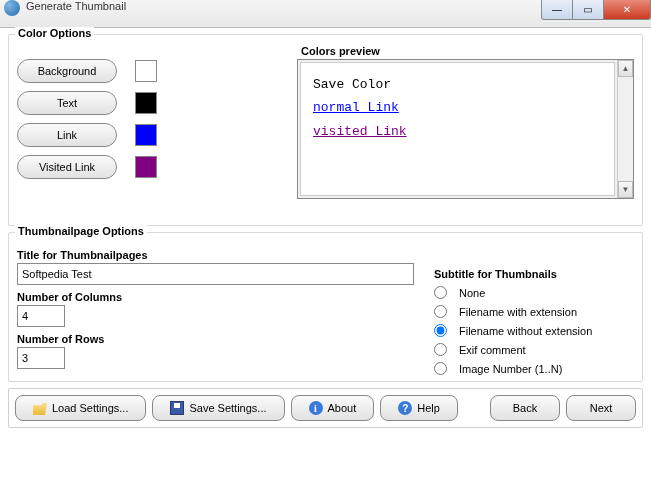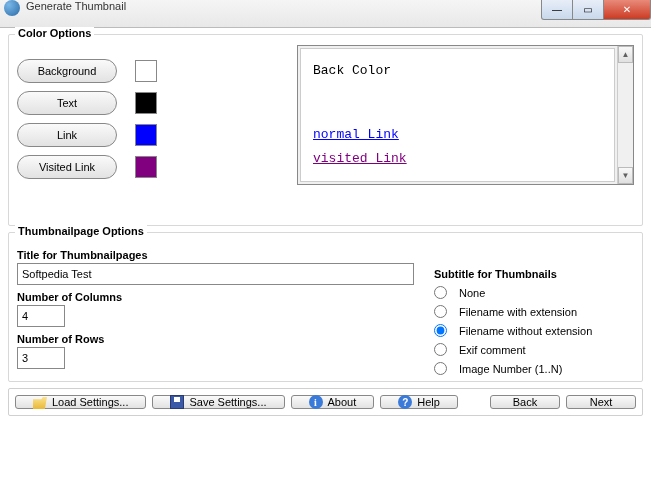--- a/index.html
+++ b/index.html
@@ -24,38 +24,38 @@
 .color-options { display: flex; gap: 0; height: 180px; }
 .color-left { width: 280px; }
 .color-row { display: flex; align-items: center; margin-bottom: 8px; }
 .color-btn { width: 100px; height: 24px; background: linear-gradient(#fafafa, #e2e2e2); border: 1px solid #888; border-radius: 12px; font-size: 11px; cursor: pointer; }
 .swatch { width: 22px; height: 22px; border: 1px solid #888; margin-left: 18px; }
 
 .preview-wrap { flex: 1; position: relative; padding-top: 0; }
 .preview-label { font-weight: bold; margin-bottom: 2px; display: block; font-size: 11px; padding-left: 4px; }
 .preview-box { border: 1px solid #888; border-right: none; height: 140px; display: flex; background: #f0f0f0; }
 .preview-inner { flex: 1; background: #fff; margin: 2px; border: 1px solid #ccc; padding: 10px 12px; font-family: "Courier New", monospace; font-size: 13px; line-height: 1.8; }
-.preview-link { color: #0000ff; text-decoration: underline; display: block; margin-top: 41px; }
+.preview-link { color: #0000ff; text-decoration: underline; display: block; }
 .preview-vlink { color: #800080; text-decoration: underline; display: block; }
 .vscrollbar { width: 17px; background: #f0f0f0; border-left: 1px solid #ccc; display: flex; flex-direction: column; justify-content: space-between; border-right: 1px solid #888; }
 .sb-btn { height: 17px; background: linear-gradient(#f8f8f8,#e0e0e0); display: flex; align-items: center; justify-content: center; color: #606060; font-size: 8px; border: 1px solid #bbb; }
 
 .thumb-options { display: flex; gap: 20px; }
 .thumb-left { flex: 1; }
 .thumb-right { width: 200px; margin-top: 19px; }
 
 .field-label { font-weight: bold; display: block; margin: 6px 0 2px 0; font-size: 11px; }
 .text-input { width: 100%; height: 22px; border: 1px solid #888; padding: 2px 4px; font-size: 11px; }
 .text-input.small { width: 48px; }
 
 .radio-group label { display: flex; align-items: center; gap: 12px; margin: 6px 0; font-size: 11px; }
 .radio-group input[type=radio] { margin: 0; }
 
 .bottom-bar { border: 1px solid #d0d0d0; border-radius: 2px; padding: 6px; display: flex; align-items: center; gap: 6px; }
-.bbtn { height: 14px; padding: 0 17px; background: linear-gradient(#fafafa, #e2e2e2); border: 1px solid #888; border-radius: 3px; font-size: 11px; cursor: pointer; display: inline-flex; align-items: center; gap: 5px; }
+.bbtn { height: 26px; padding: 0 17px; background: linear-gradient(#fafafa, #e2e2e2); border: 1px solid #888; border-radius: 8px; font-size: 11px; cursor: pointer; display: inline-flex; align-items: center; gap: 5px; }
 .spacer { flex: 1; }
 .ico { width: 14px; height: 14px; display: inline-block; }
 .ico-open { background: linear-gradient(#ffe89a,#e8b838); clip-path: polygon(0 30%, 60% 30%, 70% 15%, 100% 15%, 85% 100%, 0 100%); }
 .ico-save { background: #3a5aa8; border: 1px solid #283a70; position: relative; }
 .ico-save::after { content:""; position:absolute; left:3px; top:1px; width:6px; height:5px; background:#fff; }
 .ico-about { width:14px; height:14px; border-radius:50%; background:#3a7ad8; color:#fff; font-weight:bold; font-family:serif; font-size:10px; display:flex; align-items:center; justify-content:center; }
 .ico-help { width:14px; height:14px; border-radius:50%; background:#3a7ad8; color:#fff; font-weight:bold; font-size:10px; display:flex; align-items:center; justify-content:center; }
 </style>
 </head>
 <body>
@@ -88,23 +88,24 @@
         <div class="color-row">
           <button class="color-btn">Link</button>
           <span class="swatch" style="background:#0000ff"></span>
         </div>
         <div class="color-row">
           <button class="color-btn">Visited Link</button>
           <span class="swatch" style="background:#800080"></span>
         </div>
       </div>
       <div class="preview-wrap">
+        <span class="preview-label">Colors preview</span>
         <div class="preview-box">
           <div class="preview-inner">
-            <span>Back Color</span>
+            <span>Save Color</span>
             <a class="preview-link">normal Link</a>
             <a class="preview-vlink">visited Link</a>
           </div>
           <div class="vscrollbar">
             <div class="sb-btn">▲</div>
             <div class="sb-btn">▼</div>
           </div>
         </div>
       </div>
     </div>

